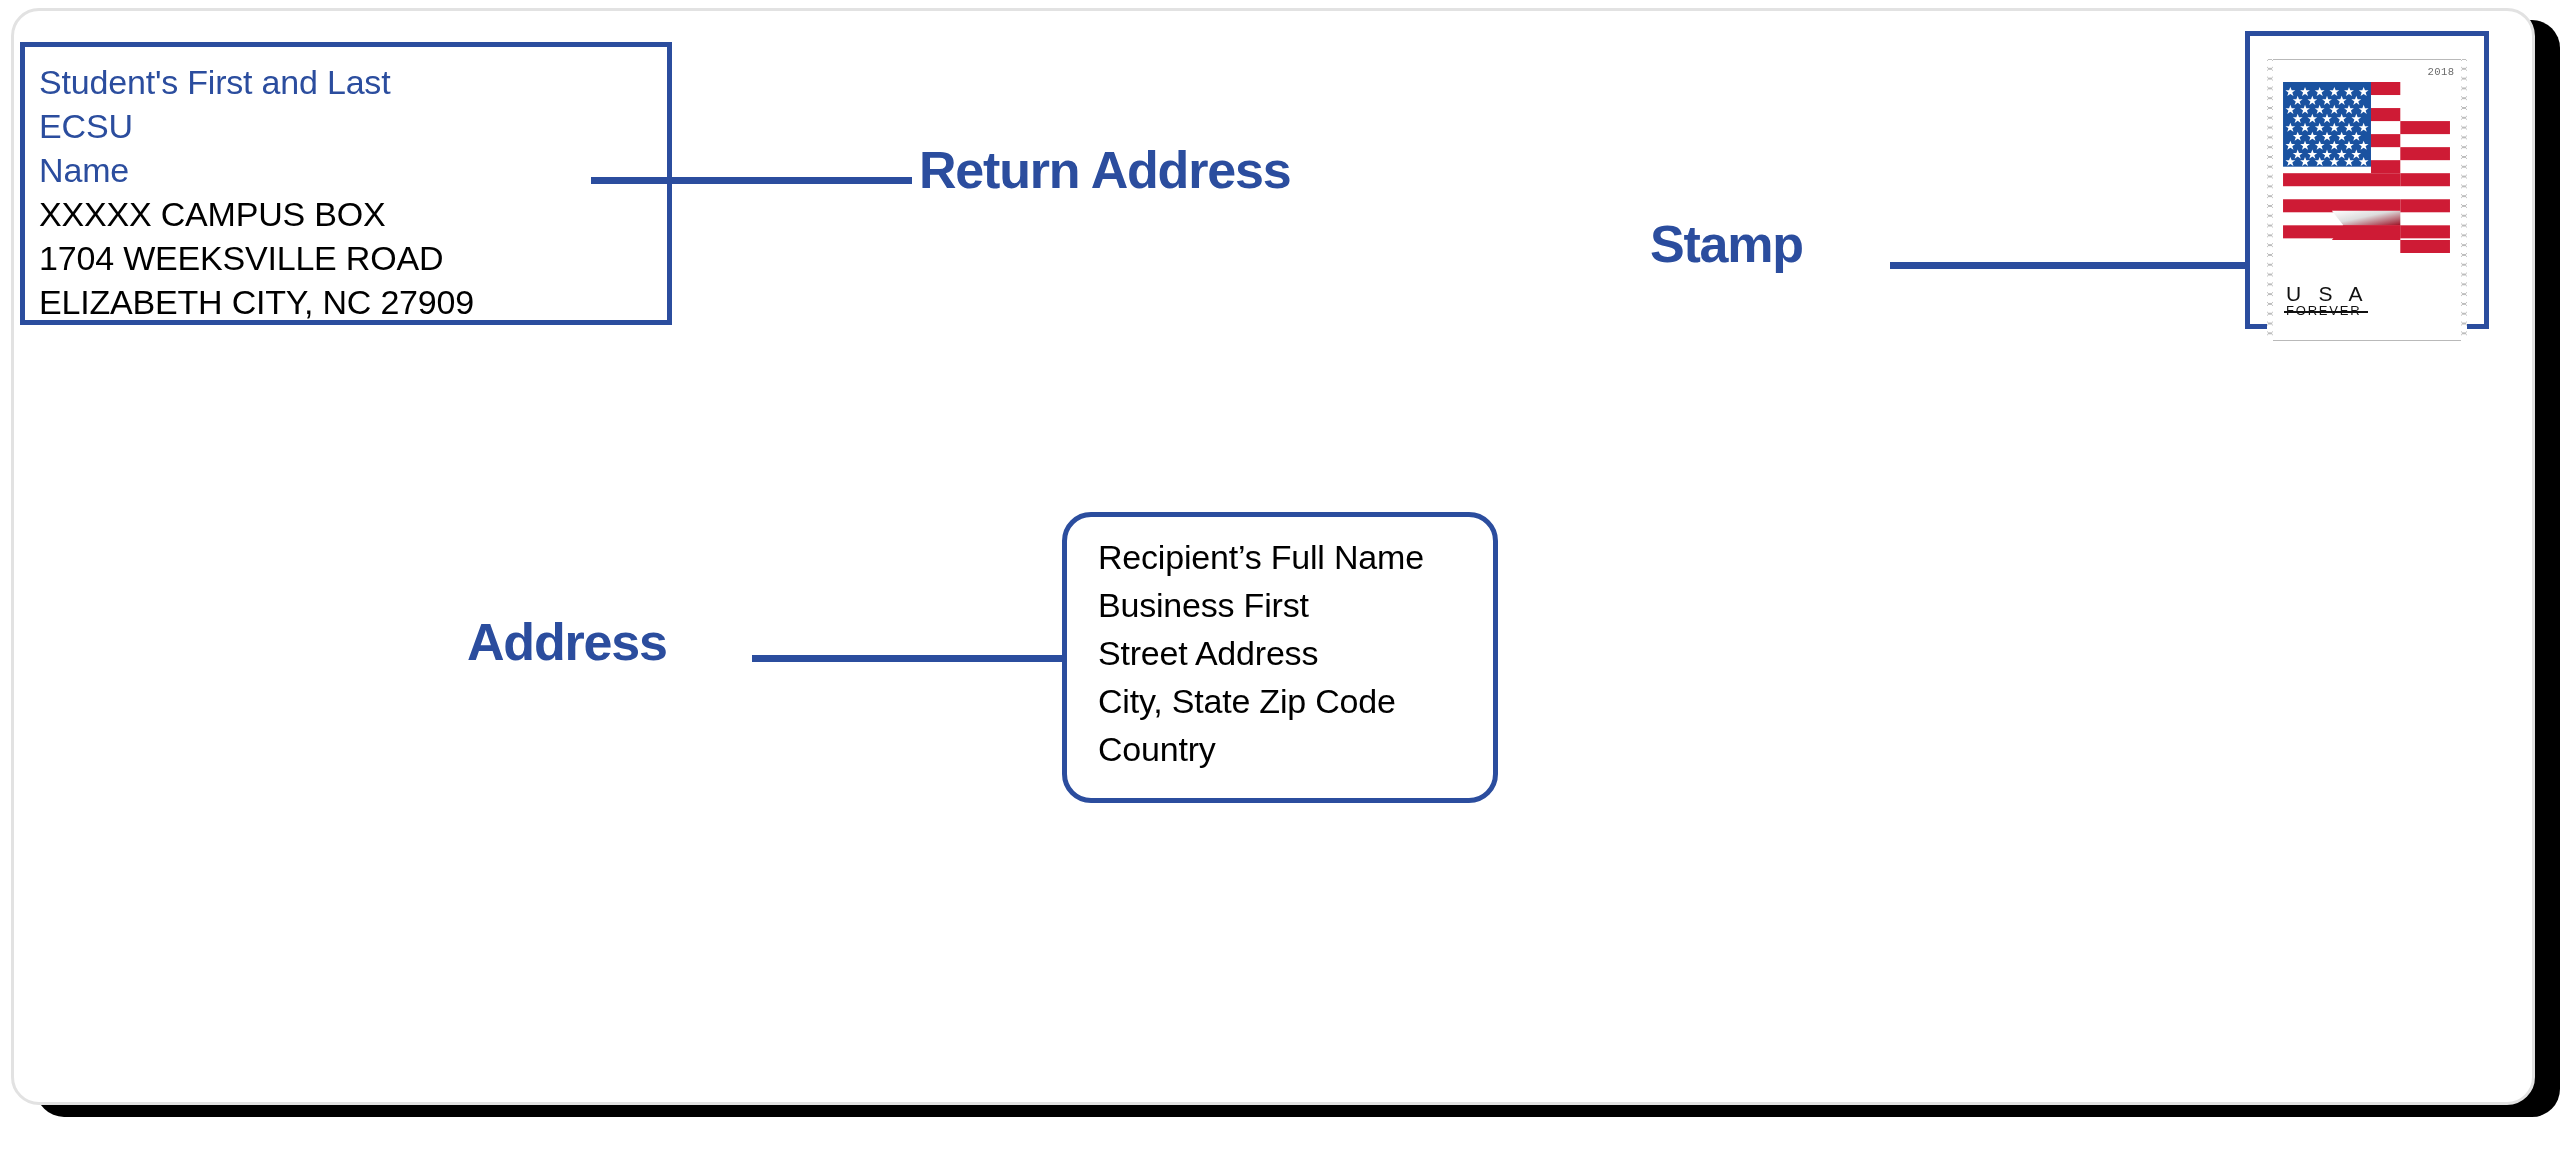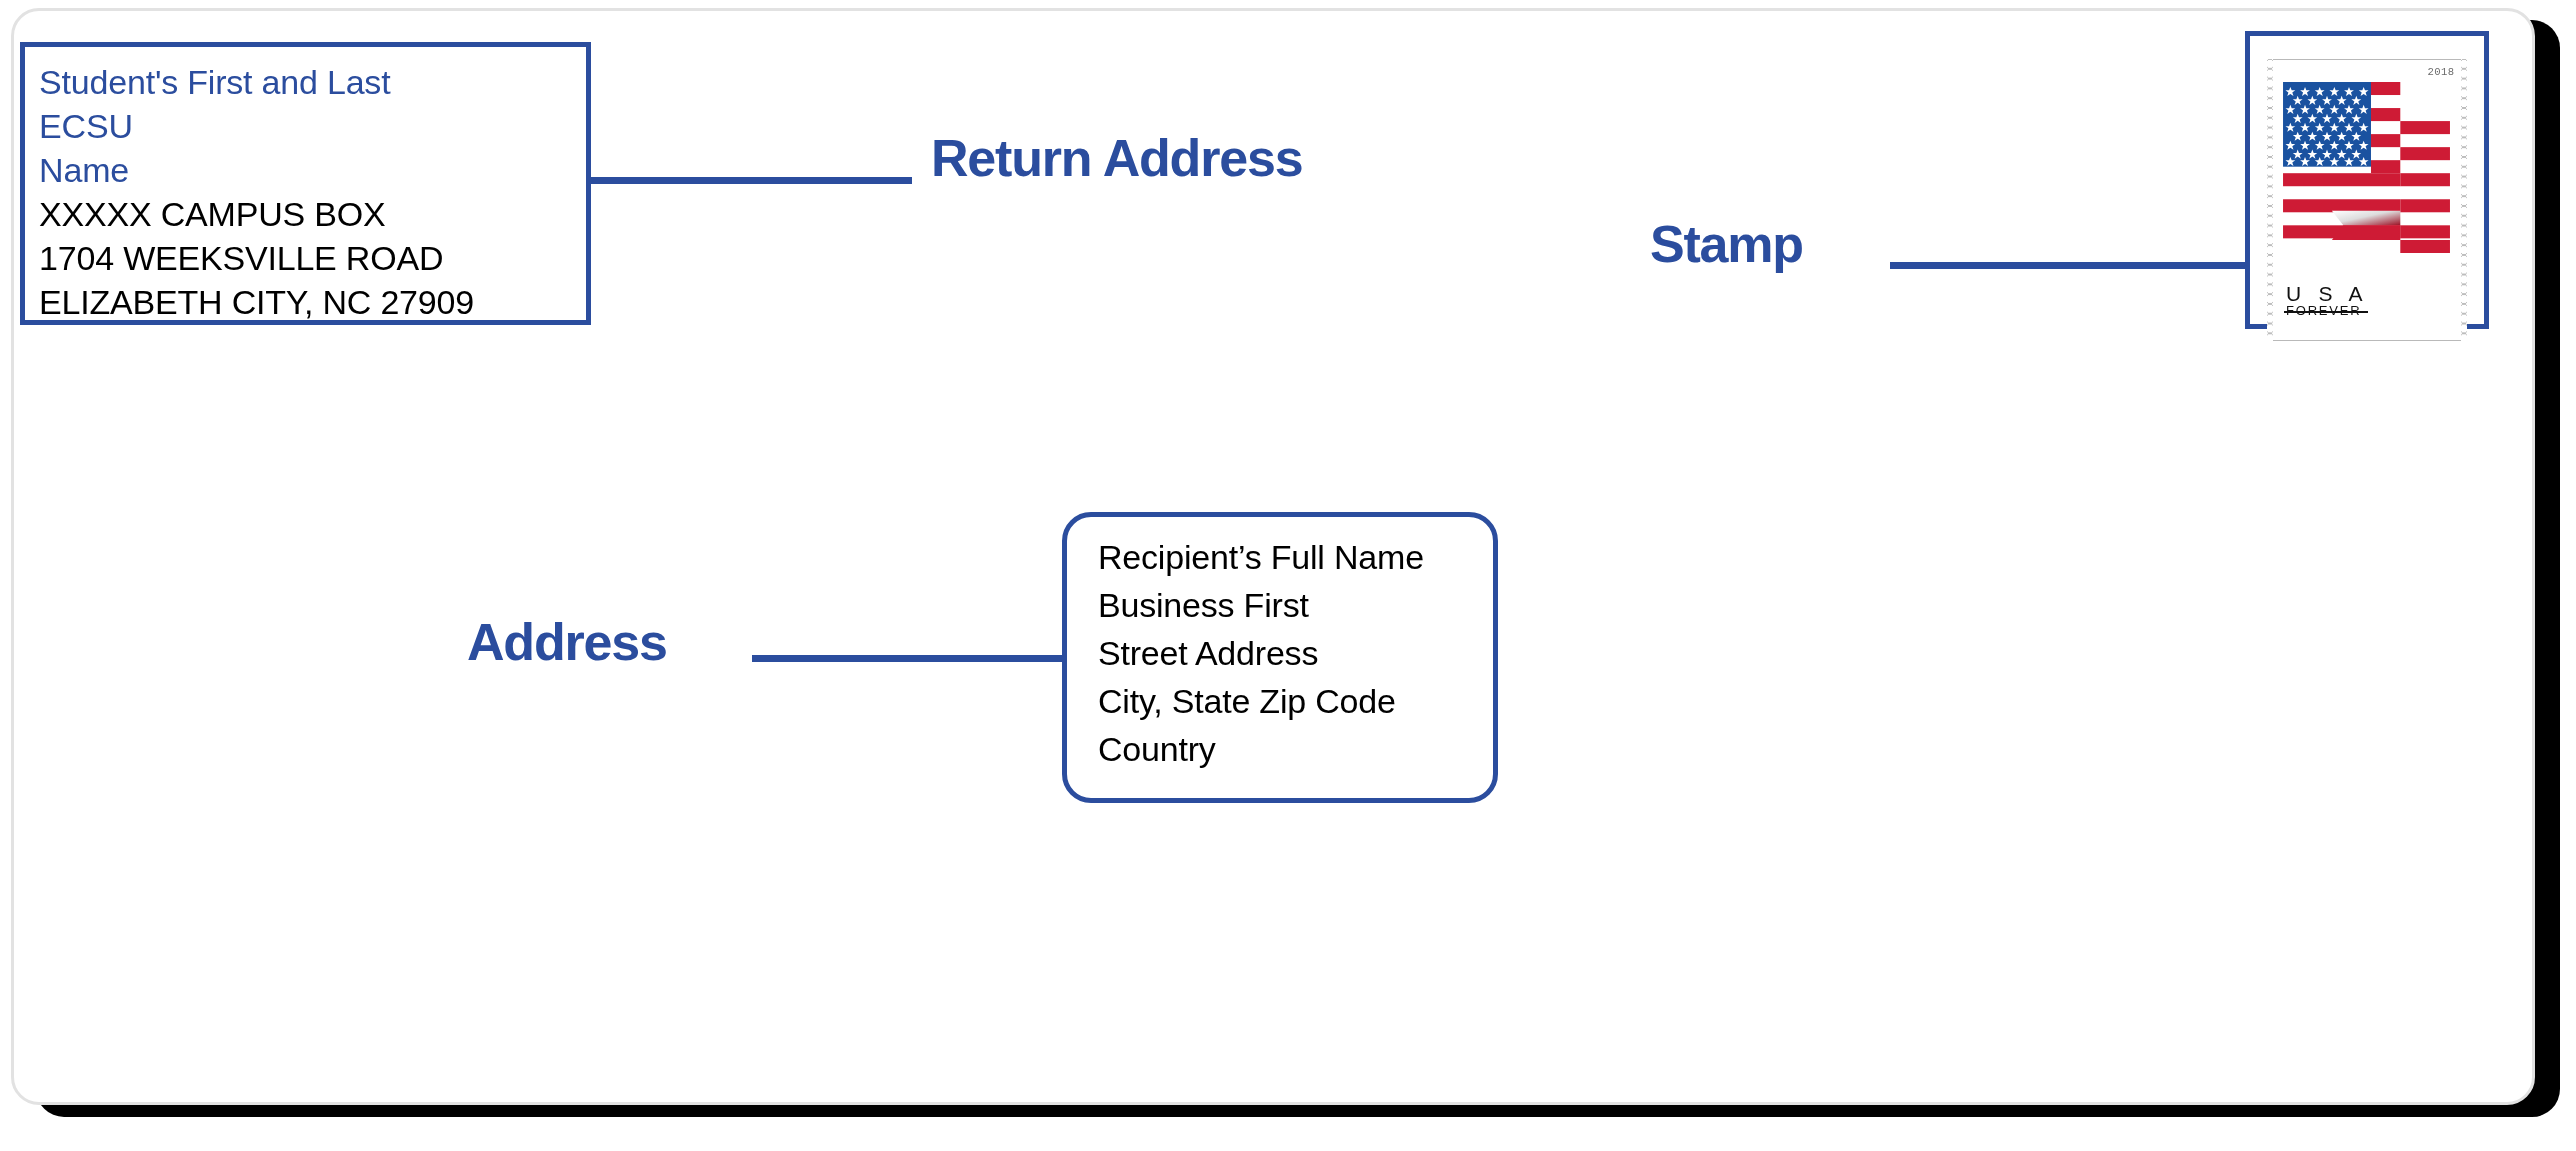--- a/index.html
+++ b/index.html
@@ -56,21 +56,21 @@
     list-style: none;
   }
   .addr-lines li {
     white-space: nowrap;
   }
 
   
   #return-box {
     left: 19.5px;
     top: 42px;
-    width: 571px;
+    width: 652px;
     height: 283px;
   }
   #return-box .addr-lines {
     padding: 13px 0 0 14.6px;
   }
   #return-box .addr-lines li {
     font-size: 34px;
     line-height: 44px;
     color: #000000;
     font-family: "Liberation Sans", sans-serif;
@@ -109,21 +109,21 @@
     line-height: 52px;
     letter-spacing: -1.2px;
     white-space: nowrap;
   }
   .leader-line {
     position: absolute;
     height: 7.3px;
     background: #2b4d9e;
   }
 
-  #label-return-address { left: 919px; top: 132px; margin-left: 12px; }
+  #label-return-address { left: 919px; top: 144px; }
   #leader-return-address { left: 591px; top: 177px; width: 321px; }
 
   #label-stamp { left: 1650px; top: 218px; }
   #leader-stamp { left: 1890px; top: 262px; width: 358px; }
 
   #label-address { left: 467px; top: 616px; }
   #leader-address { left: 752px; top: 655px; width: 313px; }
 
   
   #stamp-box {

